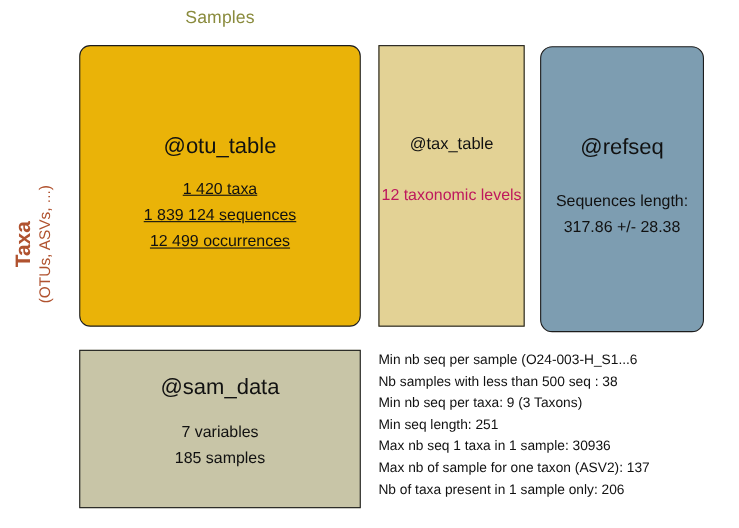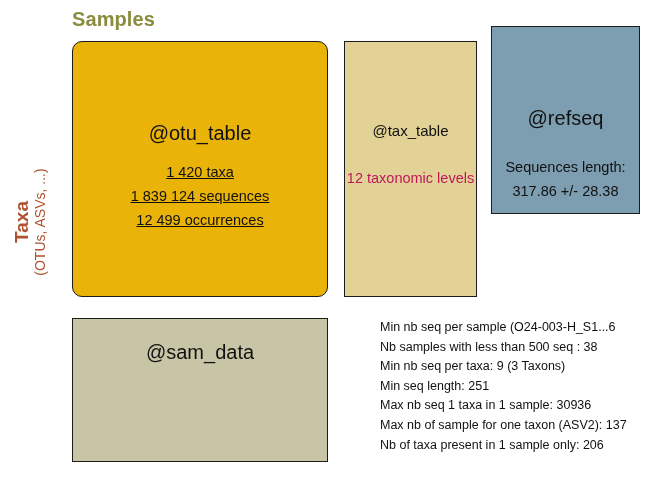--- a/index.html
+++ b/index.html
@@ -23,22 +23,23 @@
     width: 672px;
     height: 480px;
   }
 
   
   #samples-title {
     position: absolute;
     left: 72px;
     top: 8px;
     width: 256px;
-    font-size: 20px;
-    font-weight: bold;
+    text-align: center;
+    font-size: 16px;
+    font-weight: normal;
     color: #8a8b3d;
     letter-spacing: 0.1px;
   }
 
   #taxa-axis {
     position: absolute;
     left: -73px;
     top: 192px;
     width: 230px;
     height: 60px;
@@ -101,23 +102,24 @@
   #box-tax-table {
     left: 344px; top: 41px;
     width: 133px; height: 256px;
     background: #e3d295;
   }
   #box-tax-table .box-title { top: 80px; font-size: 15px; }
   #box-tax-table .box-stats { top: 124px; }
   #box-tax-table .box-stats .stat-line { white-space: normal; }
 
   #box-refseq {
-    left: 491px; top: 26px;
-    width: 149px; height: 188px;
+    left: 491px; top: 42px;
+    width: 149px; height: 260px;
     background: #7d9db1;
+    border-radius: 11px;
   }
   #box-refseq .box-title { top: 80px; }
   #box-refseq .box-stats { top: 128px; }
 
   #box-sam-data {
     left: 72px;  top: 318px;
     width: 256px; height: 144px;
     background: #c8c5a7;
   }
   #box-sam-data .box-title { top: 22px; }
@@ -129,21 +131,20 @@
     left: 344px;
     top: 318px;
     width: 320px;
     font-size: 12.5px;
     color: #1a1a1a;
     line-height: 19.6px;
   }
   #summary-list .summary-line {
     display: block;
     white-space: nowrap;
-    margin-left: 36px;
   }
 </style>
 </head>
 <body style="background: rgb(255, 255, 255);">
 
 <div class="canvas">
 
   <div id="samples-title" style="color: rgb(138, 139, 61);">Samples</div>
 
   <div id="taxa-axis">
@@ -170,20 +171,24 @@
   <div class="box" id="box-refseq" style="background: rgb(125, 157, 177); border-color: rgb(28, 28, 28);">
     <div class="box-title" style="color: rgb(17, 17, 17);">@refseq</div>
     <div class="box-stats" style="color: rgb(17, 17, 17);">
       <span class="stat-line">Sequences length:</span>
       <span class="stat-line">317.86 +/- 28.38</span>
     </div>
   </div>
 
   <div class="box" id="box-sam-data" style="background: rgb(200, 197, 167); border-color: rgb(28, 28, 28);">
     <div class="box-title" style="color: rgb(17, 17, 17); text-align: center;">@sam_data</div>
+    <div class="box-stats" style="color: rgb(17, 17, 17);">
+      <span class="stat-line">7 variables</span>
+      <span class="stat-line">185 samples</span>
+    </div>
   </div>
 
   <div id="summary-list" style="color: rgb(17, 17, 17);">
     <span class="summary-line">Min nb seq per sample (O24-003-H_S1...6</span>
     <span class="summary-line">Nb samples with less than 500 seq : 38</span>
     <span class="summary-line">Min nb seq per taxa: 9 (3 Taxons)</span>
     <span class="summary-line">Min seq length: 251</span>
     <span class="summary-line">Max nb seq 1 taxa in 1 sample: 30936</span>
     <span class="summary-line">Max nb of sample for one taxon (ASV2): 137</span>
     <span class="summary-line">Nb of taxa present in 1 sample only: 206</span>

